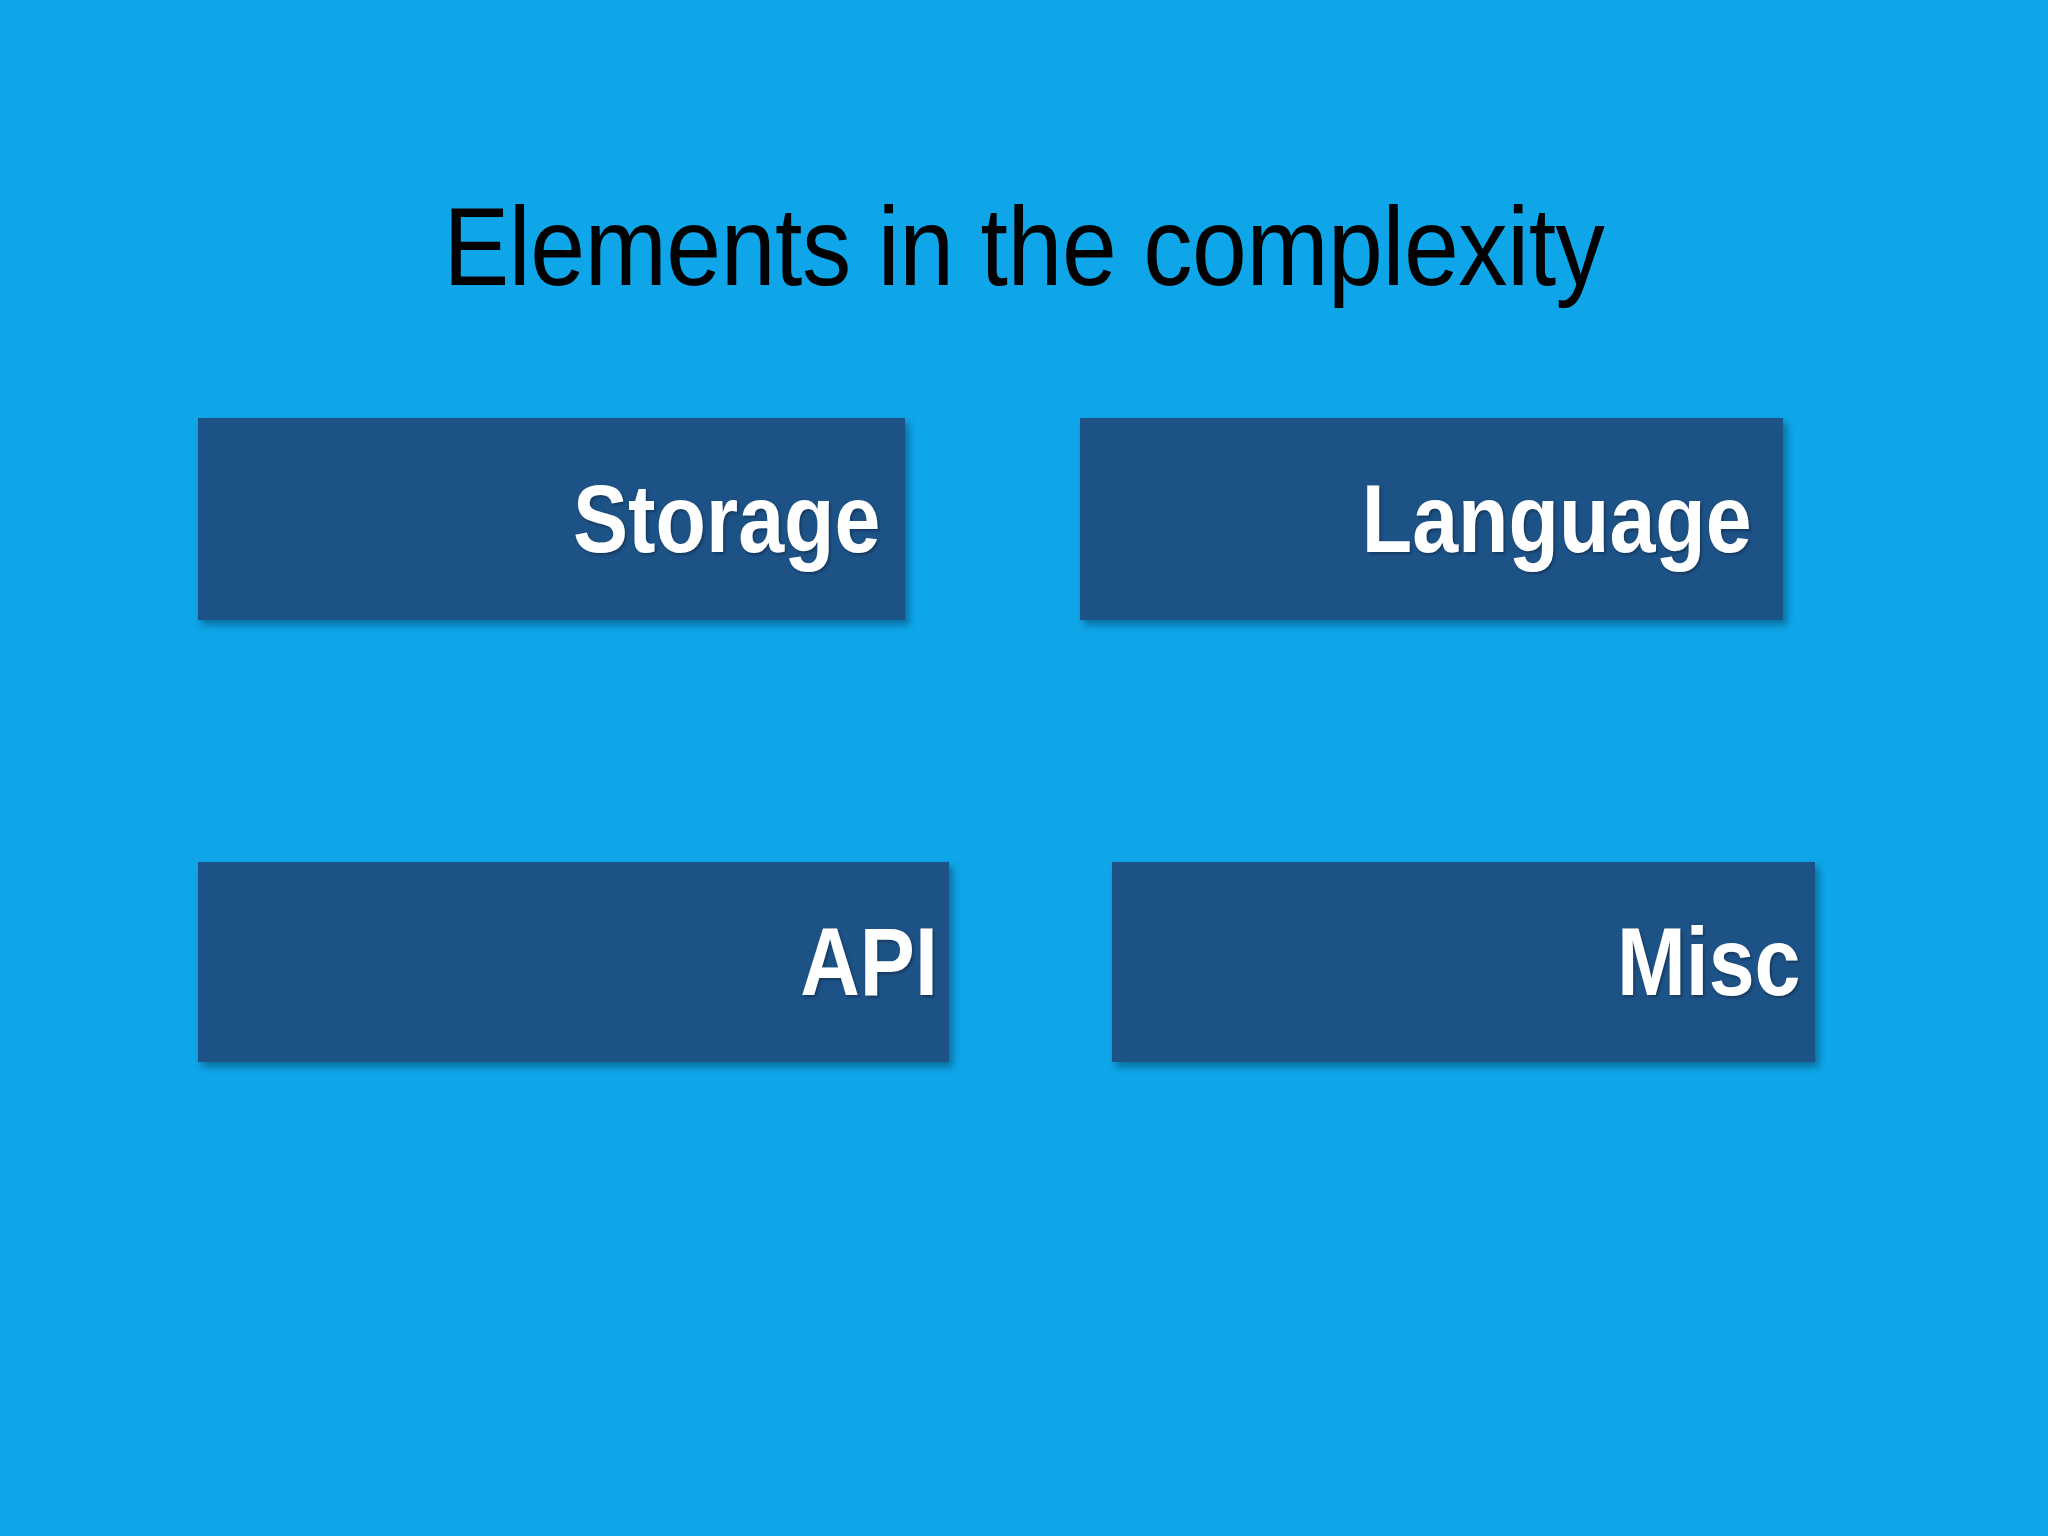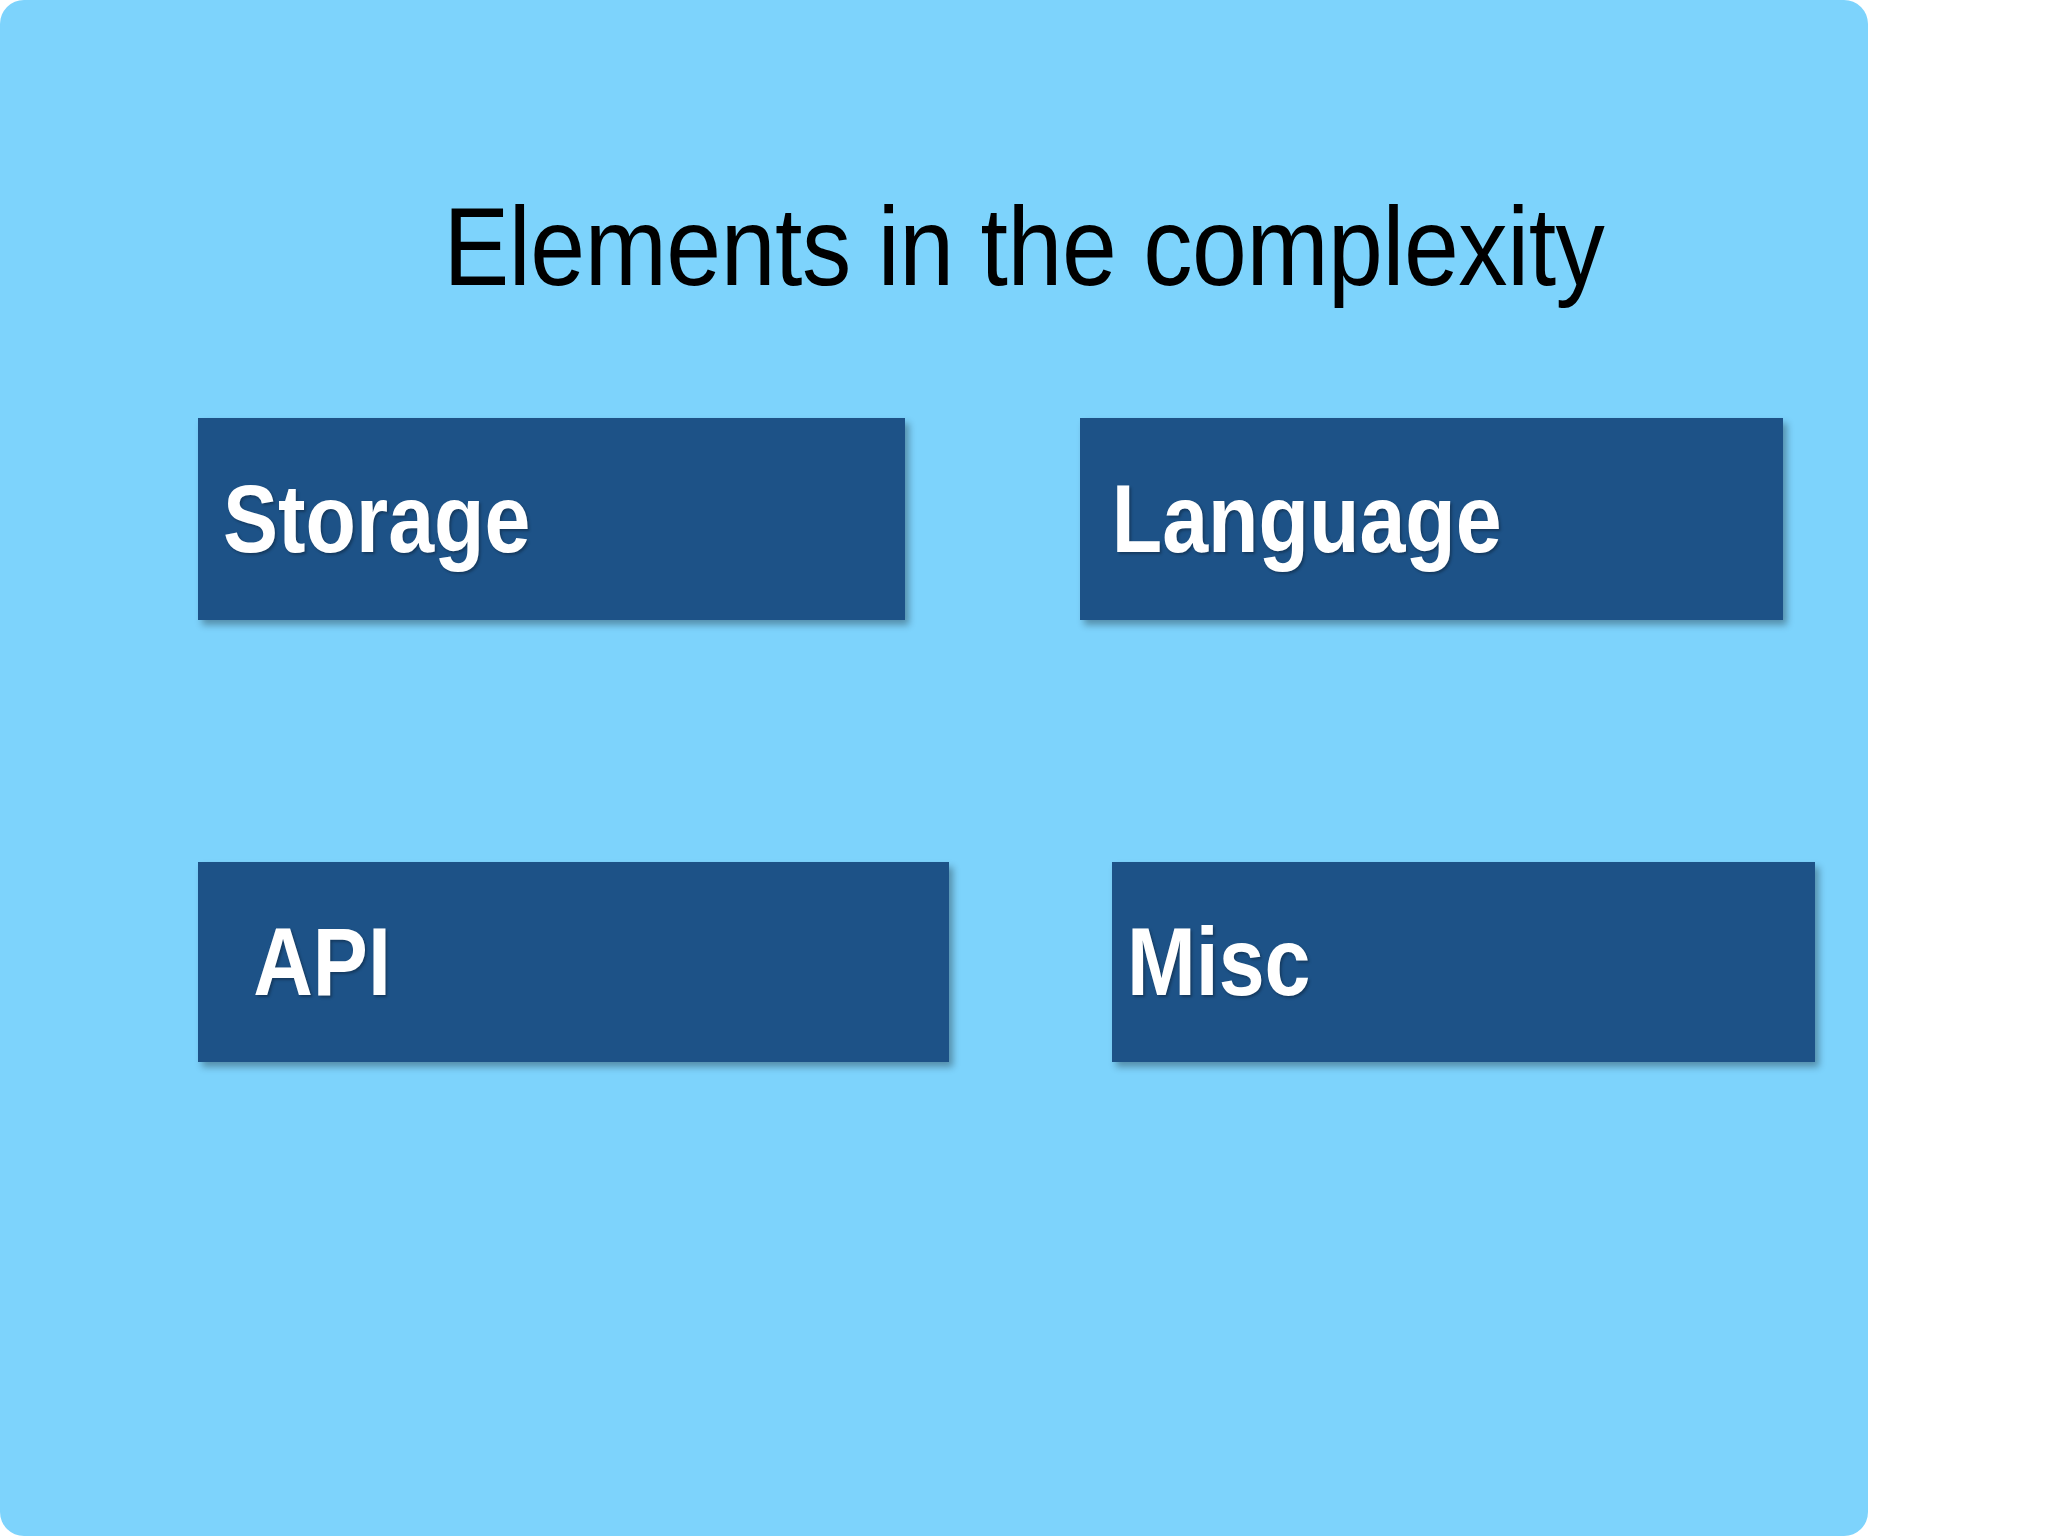--- a/index.html
+++ b/index.html
@@ -11,24 +11,23 @@
   body {
     width: 2048px;
     height: 1536px;
     overflow: hidden;
     font-family: "Liberation Sans", sans-serif;
     -webkit-font-smoothing: antialiased;
   }
 
   #slide {
     position: relative;
-    width: 1868px;
+    width: 2048px;
     height: 1536px;
-    background: #7dd3fc;
-    border-radius: 24px;
+    background: #0ea5e9;
   }
 
   
   #slide-title {
     position: absolute;
     left: 0;
     top: 108px;
     width: 2048px;
     text-align: center;
     color: #000000;
@@ -42,21 +41,21 @@
     white-space: nowrap;
   }
 
   
   .element-box {
     position: absolute;
     background: #1d5287;
     box-shadow: 4px 5px 7px rgba(0, 0, 0, 0.32);
     display: flex;
     align-items: center;
-    justify-content: flex-start;
+    justify-content: flex-end;
   }
   .element-label {
     color: #ffffff;
     font-family: "Liberation Sans", "DejaVu Sans", sans-serif;
     font-weight: bold;
     font-size: 96px;
     line-height: 1;
     letter-spacing: 0px;
     transform: scaleX(0.86);
     white-space: nowrap;

